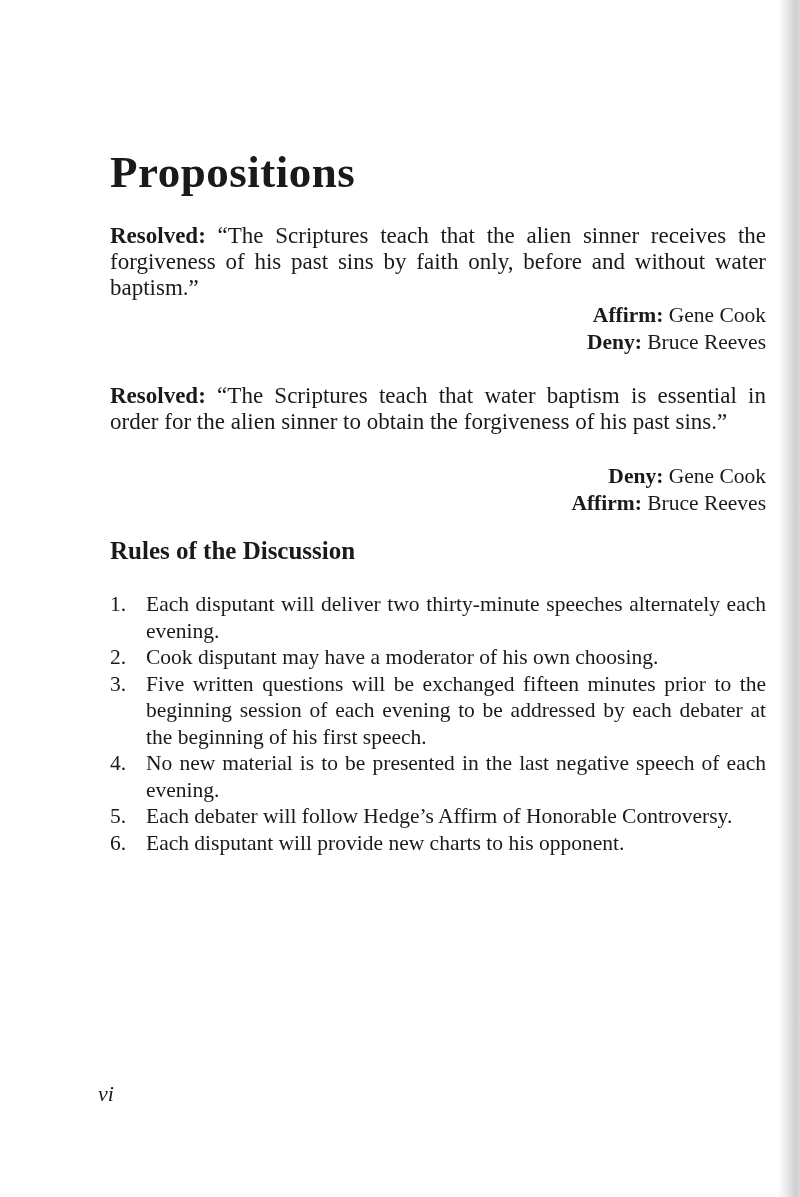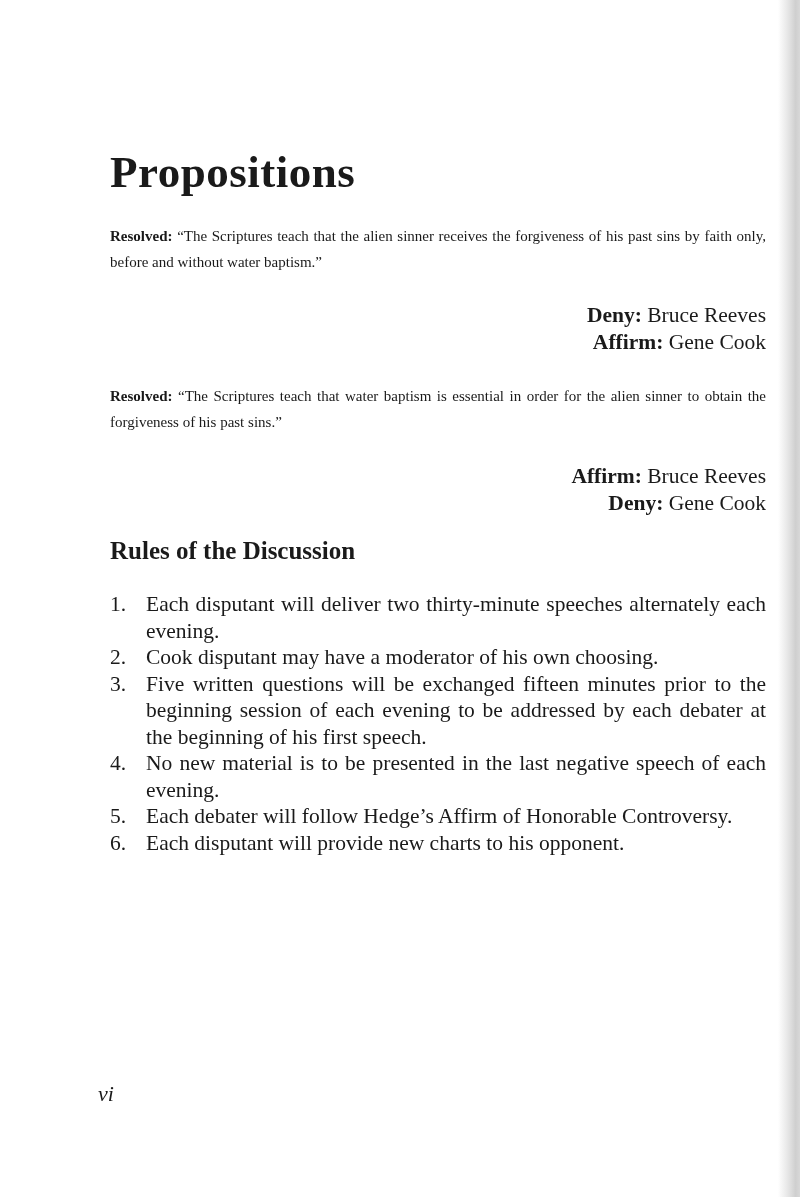--- a/index.html
+++ b/index.html
@@ -38,21 +38,21 @@
       font-weight: bold;
       font-size: 45px;
       letter-spacing: 0.5px;
       margin: 0;
       line-height: 60px;
     }
     .para {
       position: absolute;
       left: 0;
       width: 656px;
-      font-size: 15px;
+      font-size: 23px;
       line-height: 26px;
       text-align: justify;
       margin: 0;
     }
     .para b { font-weight: bold; }
     .para.p1 { top: 223px; }
     .para.p2 { top: 383px; font-family: Liberation Serif, serif; }
     .sides {
       position: absolute;
       right: 0;
@@ -114,29 +114,29 @@
 
 <div class="page-edge"></div>
 
 <div class="content">
 
   <h1 class="title">Propositions</h1>
 
   <p class="para p1"><b>Resolved:</b><span> “The Scriptures teach that the alien sinner receives the forgiveness of his past sins by faith only, before and without water baptism.”</span></p>
 
   <div class="sides s1">
+    <div class="row"><b>Affirm:</b><span> Gene Cook</span></div>
     <div class="row"><b>Deny:</b><span> Bruce Reeves</span></div>
-    <div class="row"><b>Affirm:</b><span> Gene Cook</span></div>
   </div>
 
   <p class="para p2"><b>Resolved:</b><span> “The Scriptures teach that water baptism is essential in order for the alien sinner to obtain the forgiveness of his past sins.”</span></p>
 
   <div class="sides s2">
+    <div class="row"><b>Deny:</b><span> Gene Cook</span></div>
     <div class="row"><b>Affirm:</b><span> Bruce Reeves</span></div>
-    <div class="row"><b>Deny:</b><span> Gene Cook</span></div>
   </div>
 
   <h2 class="subtitle">Rules of the Discussion</h2>
 
   <ol class="rules">
     <li>
         <span class="num">1.</span>
         <span class="txt">Each disputant will deliver two thirty-minute speeches alternately each evening.</span>
       </li>
     <li>

